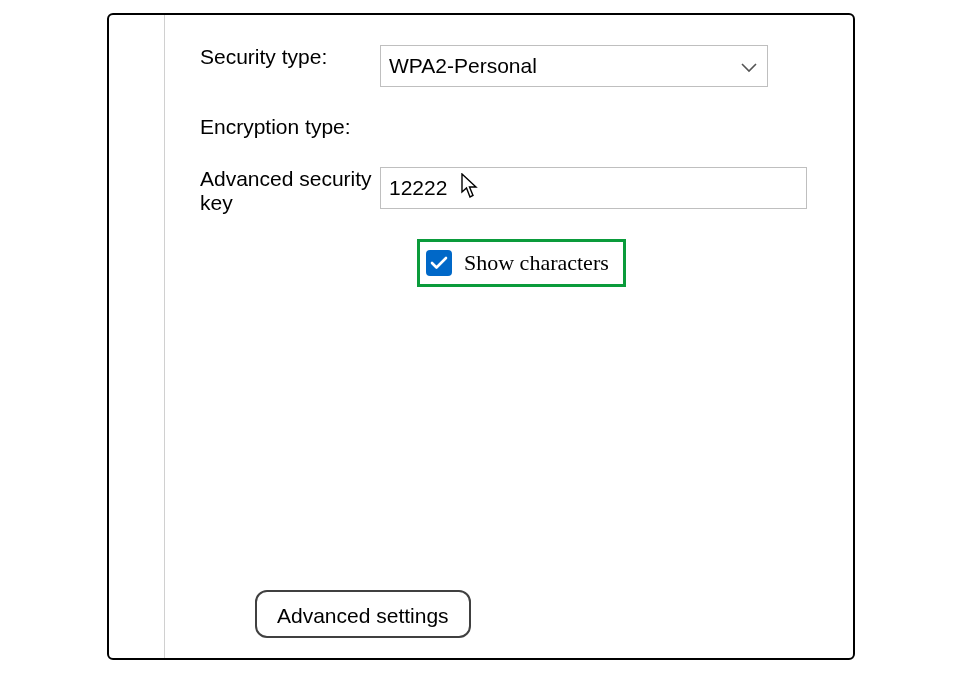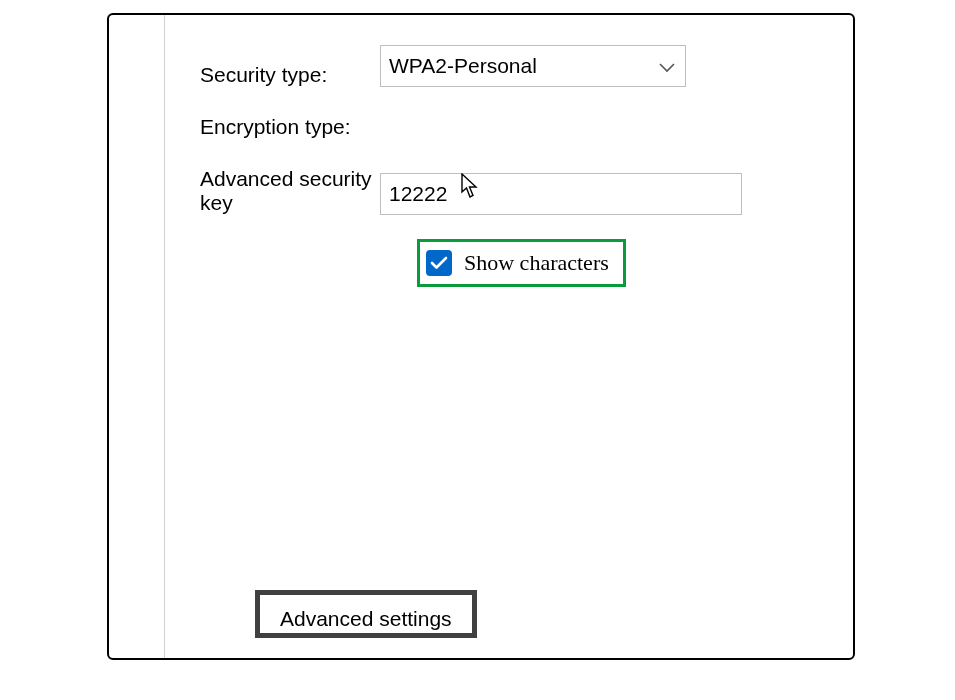--- a/index.html
+++ b/index.html
@@ -38,49 +38,49 @@
     .content {
       position: absolute;
       left: 56px;
       right: 0;
       top: 0;
       bottom: 0;
       padding-top: 30px;
     }
     .form-row {
       display: flex;
-      align-items: flex-end;
+      align-items: flex-start;
       margin-bottom: 28px;
     }
     .form-label {
       width: 215px;
       padding-left: 35px;
       font-size: 21px;
       color: #000;
     }
     .select-wrap {
       position: relative;
-      width: 306px;
+      width: 388px;
       height: 42px;
       background: #fff;
       border: 1px solid #bfbfbf;
       display: flex;
       align-items: center;
       padding-left: 8px;
       font-size: 21px;
     }
     .select-chevron {
       position: absolute;
       right: 10px;
       top: 50%;
       transform: translateY(-50%);
       pointer-events: none;
     }
     .text-input {
-      width: 362px;
+      width: 427px;
       height: 42px;
       background: #fff;
       border: 1px solid #bfbfbf;
       font-size: 21px;
       font-family: inherit;
       padding-left: 8px;
     }
     .checkbox-row {
       margin-left: 252px;
       margin-top: -4px;
@@ -103,22 +103,22 @@
     .checkbox-label {
       font-size: 22px;
     }
     .advanced-button {
       position: absolute;
       left: 90px;
       bottom: 20px;
       height: 48px;
       padding: 12px 20px;
       background: #fff;
-      border: 5px solid #404040;
-      border-radius: 0;
+      border: 2px solid #404040;
+      border-radius: 12px;
       font-size: 21px;
       font-family: inherit;
       cursor: pointer;
     }
     .cursor-arrow {
       position: absolute;
       left: 352px;
       top: 158px;
       pointer-events: none;
     }

